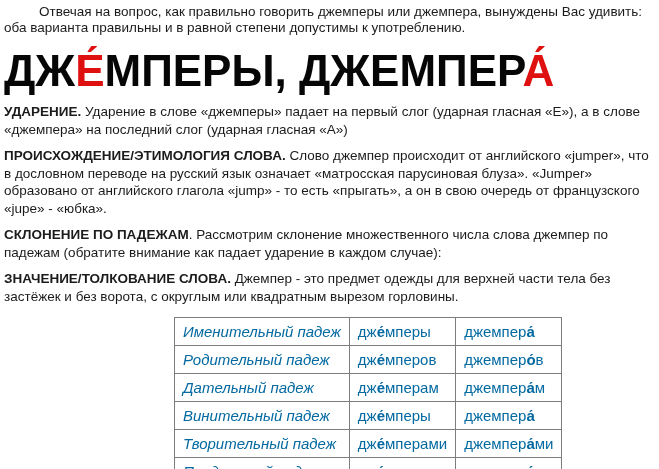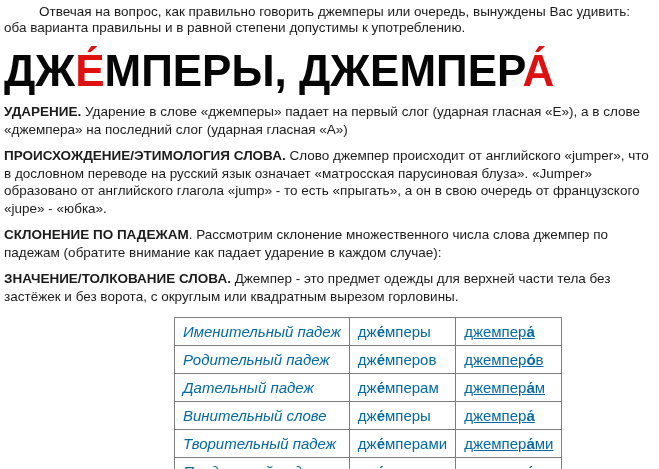--- a/index.html
+++ b/index.html
@@ -47,29 +47,29 @@
     border: 1px solid #7d7d7d;
     height: 28px;
     padding: 0 8px;
     font-size: 15px;
     vertical-align: middle;
     white-space: nowrap;
     color: #0369a1;
   }
   td.case { width: 147px; font-style: italic; }
   td.form-e { width: 89px; }
-  td.form-a { width: 90px; text-decoration: underline; }
+  td.form-a { width: 90px; }
   .acc { font-weight: bold; }
 </style>
 </head>
 <body>
 
 <div class="page">
 
-  <p class="intro">Отвечая на вопрос, как правильно говорить джемперы или очередь, вынуждены Вас удивить: оба варианта правильны и в равной степени допустимы к употреблению.</p>
+  <p class="intro">Отвечая на вопрос, как правильно говорить джемперы или джемпера, вынуждены Вас удивить: оба варианта правильны и в равной степени допустимы к употреблению.</p>
 
   <h1 class="title"><span>ДЖ</span><span class="red">Е́</span><span>МПЕРЫ, ДЖЕМПЕР</span><span class="red">А́</span></h1>
 
   <p class="section"><span class="section-label">УДАРЕНИЕ.</span> <span>Ударение в слове «джемперы» падает на первый слог (ударная гласная «Е»), а в слове «джемпера» на последний слог (ударная гласная «А»)</span></p>
 
   <p class="section"><span class="section-label">ПРОИСХОЖДЕНИЕ/ЭТИМОЛОГИЯ СЛОВА.</span> <span>Слово джемпер происходит от английского «jumper», что в дословном переводе на русский язык означает «матросская парусиновая блуза». «Jumper» образовано от английского глагола «jump» - то есть «прыгать», а он в свою очередь от французского «jupe» - «юбка».</span></p>
 
   <p class="section"><span class="section-label">СКЛОНЕНИЕ ПО ПАДЕЖАМ</span><span>. Рассмотрим склонение множественного числа слова джемпер по падежам (обратите внимание как падает ударение в каждом случае):</span></p>
 
   <p class="section"><span class="section-label">ЗНАЧЕНИЕ/ТОЛКОВАНИЕ СЛОВА.</span> <span>Джемпер - это предмет одежды для верхней части тела без застёжек и без ворота, с округлым или квадратным вырезом горловины.</span></p>
@@ -85,21 +85,21 @@
         <td class="case">Родительный падеж</td>
         <td class="form-e"><span>дж</span><span class="acc">е́</span><span>мперов</span></td>
         <td class="form-a"><span>джемпер</span><span class="acc">о́</span><span>в</span></td>
       </tr>
       <tr>
         <td class="case">Дательный падеж</td>
         <td class="form-e"><span>дж</span><span class="acc">е́</span><span>мперам</span></td>
         <td class="form-a"><span>джемпер</span><span class="acc">а́</span><span>м</span></td>
       </tr>
       <tr>
-        <td class="case">Винительный слове</td>
+        <td class="case">Винительный падеж</td>
         <td class="form-e"><span>дж</span><span class="acc">е́</span><span>мперы</span></td>
         <td class="form-a"><span>джемпер</span><span class="acc">а́</span><span></span></td>
       </tr>
       <tr>
         <td class="case">Творительный падеж</td>
         <td class="form-e"><span>дж</span><span class="acc">е́</span><span>мперами</span></td>
         <td class="form-a"><span>джемпер</span><span class="acc">а́</span><span>ми</span></td>
       </tr>
       <tr>
         <td class="case">Предложный падеж</td>

